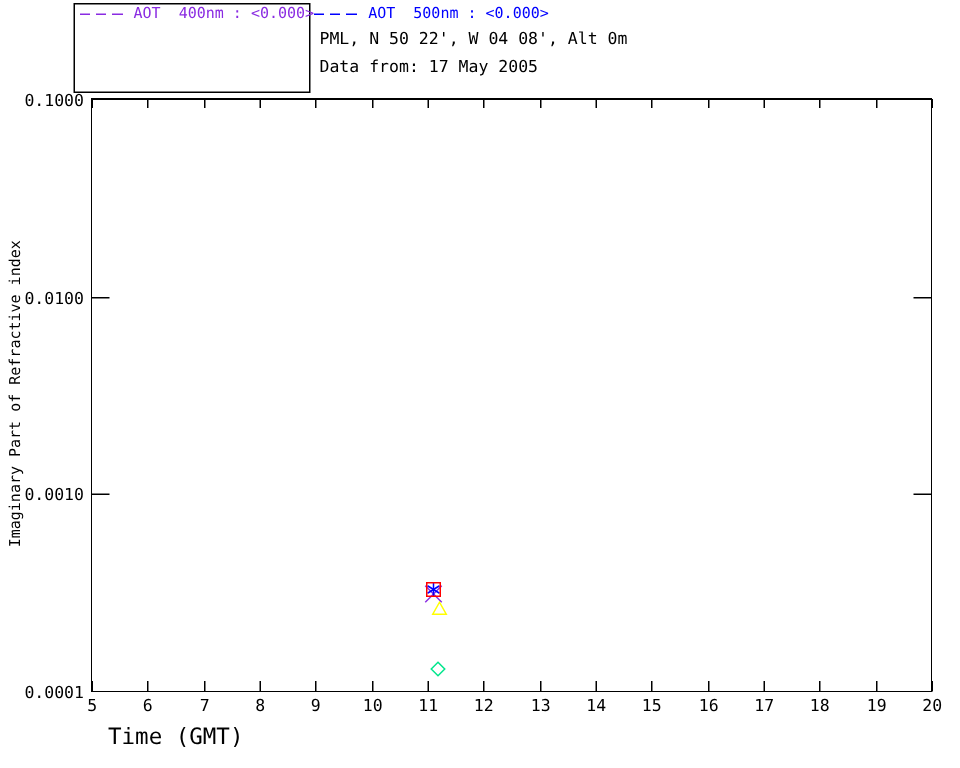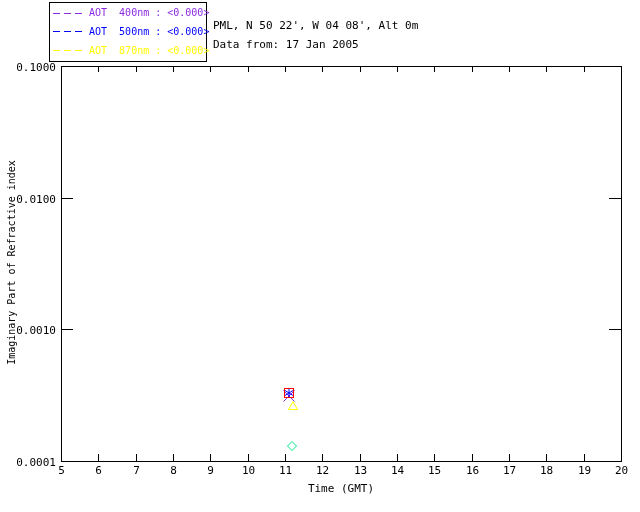--- a/index.html
+++ b/index.html
@@ -3,60 +3,56 @@
 <meta charset="utf-8">
 <style>
   html,body{margin:0;padding:0;}
   body{
     width:640px;height:512px;background:#ffffff;position:relative;overflow:hidden;
     font-family:"DejaVu Sans Mono", monospace;color:#000;
   }
   .legend-box{
     position:absolute;left:49px;top:2px;width:158px;height:60px;
     border:1px solid #000;box-sizing:border-box;
-    display:flex;flex-direction:column;justify-content:space-around;
+    display:flex;justify-content:space-around;
     padding:1px 0 1px 3px;background:#fff;
   }
   .legend-row{display:flex;align-items:center;height:11px;}
   .legend-dash{width:31px;height:1px;margin-right:5px;flex:0 0 auto;}
   .legend-label{font-size:10px;line-height:10px;white-space:pre;}
   .hdr{position:absolute;left:213px;font-size:11px;line-height:12px;white-space:pre;margin-top:14px;}
   .hdr1{top:6px;}
   .hdr2{top:25px;}
   .xtitle{
-    position:absolute;left:61px;top:482px;width:560px;text-align:center;
-    font-size:11px;white-space:pre;
+    position:absolute;left:72px;top:482px;width:560px;
+    font-size:15px;white-space:pre;
   }
   .ytitle{
     position:absolute;left:-186px;top:257px;width:394px;text-align:center;
     font-size:10px;white-space:pre;transform:rotate(-90deg);
   }
   svg{position:absolute;left:0;top:0;}
   svg text{font-family:"DejaVu Sans Mono", monospace;font-size:11px;fill:#000;}
 </style>
 </head>
 <body>
 
 <div class="legend-box">
     <div class="legend-row">
       <span class="legend-dash" style="background: repeating-linear-gradient(90deg, rgb(138, 43, 226) 0px, rgb(138, 43, 226) 7px, transparent 7px, transparent 11px);"></span>
       <span class="legend-label" style="color: rgb(138, 43, 226);">AOT  400nm : &lt;0.000&gt;</span>
     </div>
     <div class="legend-row">
       <span class="legend-dash" style="background: repeating-linear-gradient(90deg, rgb(0, 0, 255) 0px, rgb(0, 0, 255) 7px, transparent 7px, transparent 11px);"></span>
       <span class="legend-label" style="color: rgb(0, 0, 255);">AOT  500nm : &lt;0.000&gt;</span>
     </div>
-    <div class="legend-row">
-      <span class="legend-dash" style="background: repeating-linear-gradient(90deg, rgb(255, 255, 0) 0px, rgb(255, 255, 0) 7px, transparent 7px, transparent 11px);"></span>
-      <span class="legend-label" style="color: rgb(255, 255, 0);">AOT  870nm : &lt;0.000&gt;</span>
-    </div>
   </div>
 
 <div class="hdr hdr1">PML, N 50 22', W 04 08', Alt 0m</div>
-<div class="hdr hdr2">Data from: 17 Jan 2005</div>
+<div class="hdr hdr2">Data from: 17 May 2005</div>
 
 <svg id="plot" width="640" height="512" viewBox="0 0 640 512">
     <rect x="61" y="66" width="560" height="395" fill="none" stroke="#000" stroke-width="1" shape-rendering="crispEdges"></rect>
     <line x1="61.5" y1="461" x2="61.5" y2="454" stroke="#000" stroke-width="1"></line>
     <line x1="61.5" y1="66" x2="61.5" y2="72" stroke="#000" stroke-width="1"></line>
     <text x="61.5" y="474" text-anchor="middle">5</text>
     <line x1="98.5" y1="461" x2="98.5" y2="454" stroke="#000" stroke-width="1"></line>
     <line x1="98.5" y1="66" x2="98.5" y2="72" stroke="#000" stroke-width="1"></line>
     <text x="98.5" y="474" text-anchor="middle">6</text>
     <line x1="136.5" y1="461" x2="136.5" y2="454" stroke="#000" stroke-width="1"></line>

